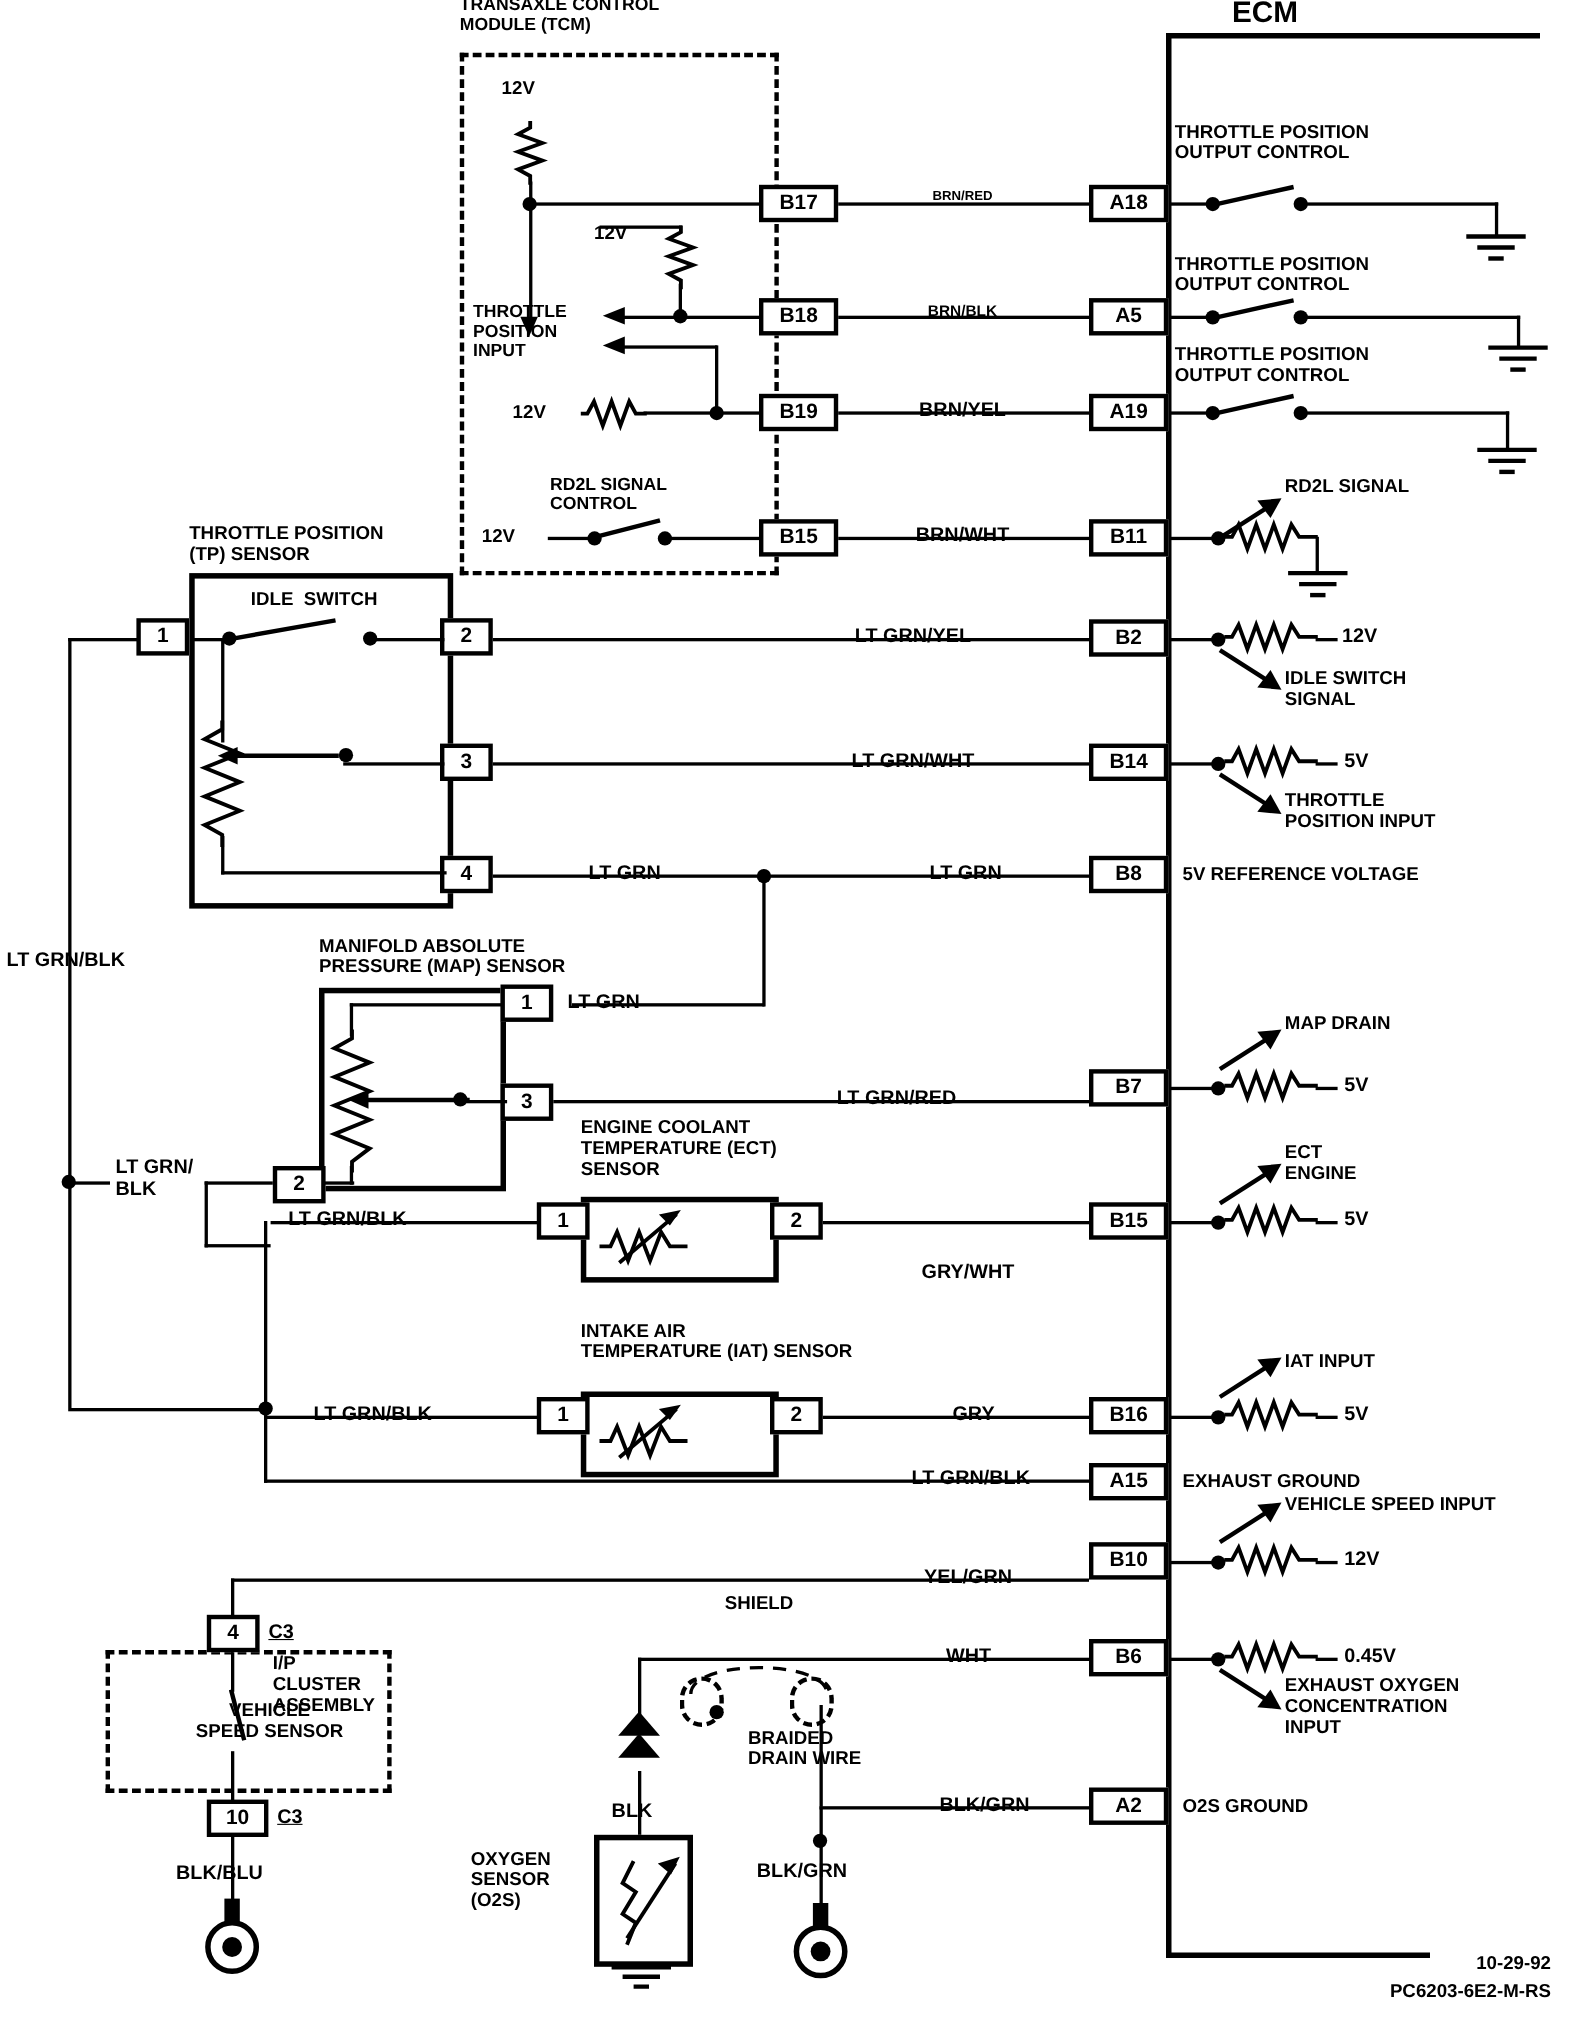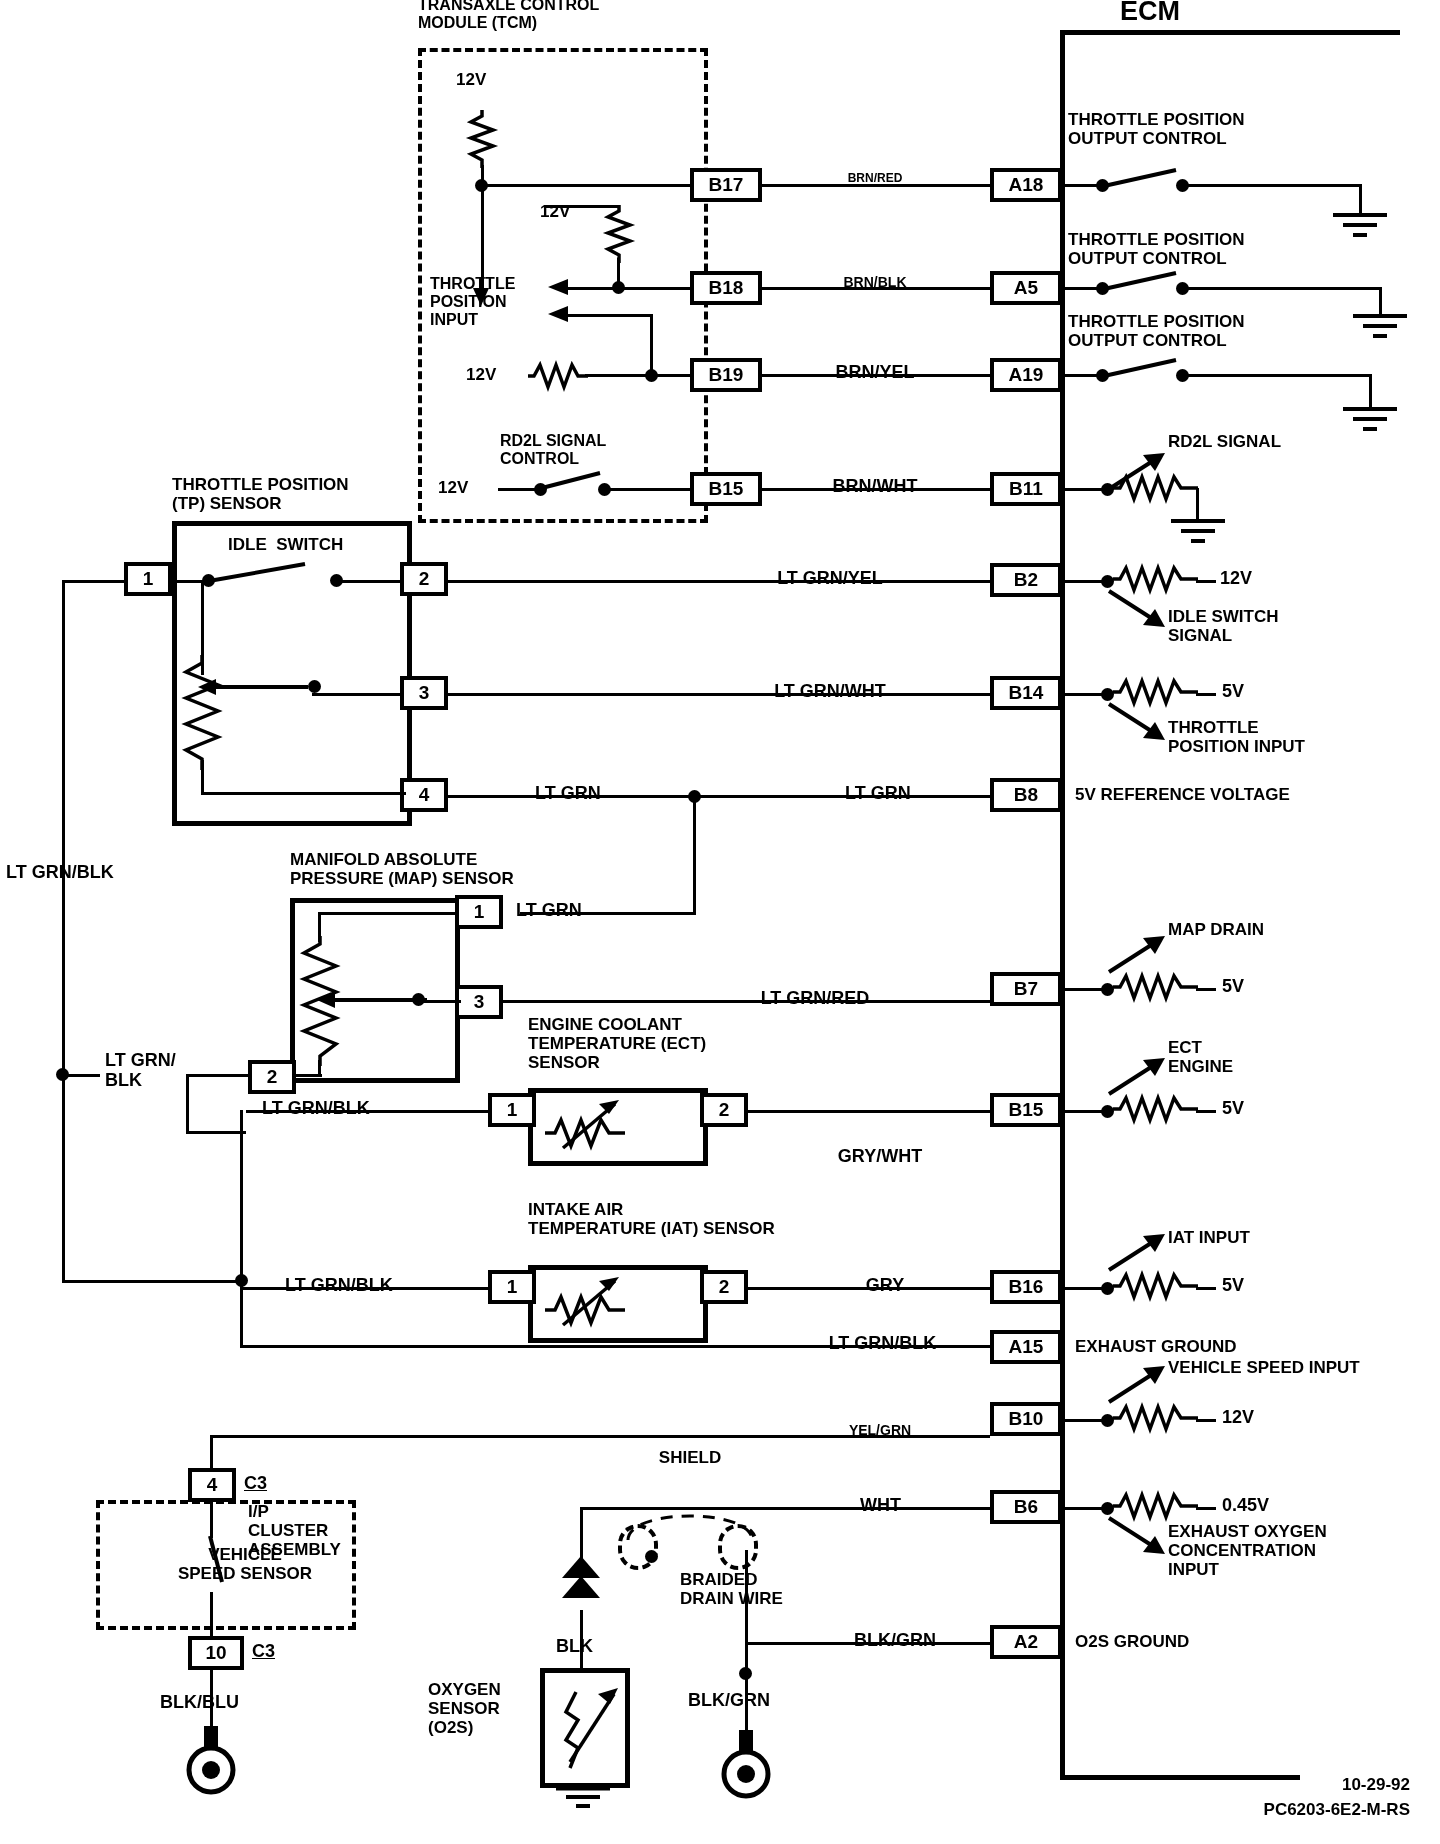--- a/index.html
+++ b/index.html
@@ -406,21 +406,21 @@
   <div class="lbl c" style="left:170px;top:1545px;width:150px;font-size:17px;">VEHICLE
 SPEED SENSOR</div>
 
   <div class="pin" style="left:188px;top:1468px;width:48px;height:34px;font-size:19px;">4</div>
   <div class="pin" style="left:188px;top:1636px;width:56px;height:34px;font-size:19px;">10</div>
   <div class="lbl" style="left:244px;top:1473px;font-size:18px;text-decoration:underline;">C3</div>
   <div class="lbl" style="left:252px;top:1641px;font-size:18px;text-decoration:underline;">C3</div>
 
   <div class="wire v" style="left:210px;top:1435px;height:35px;"></div>
   <div class="wire h" style="left:210px;top:1435px;width:780px;"></div>
-  <div class="lbl c" style="left:790px;top:1423px;width:180px;font-size:14px;">YEL/GRN</div>
+  <div class="lbl c" style="left:790px;top:1423px;width:180px;font-size:18px;">YEL/GRN</div>
 
   <div class="wire v" style="left:210px;top:1502px;height:36px;"></div>
   <svg style="left:196px;top:1532px;width:40px;height:70px;">
     <line x1="14" y1="4" x2="26" y2="50" stroke="#000" stroke-width="4"></line>
   </svg>
   <div class="wire v" style="left:210px;top:1592px;height:46px;"></div>
   <div class="wire v" style="left:210px;top:1670px;height:58px;"></div>
   <div class="lbl" style="left:160px;top:1692px;font-size:18px;">BLK/BLU</div>
   <svg style="left:178px;top:1726px;width:68px;height:70px;">
     <rect x="26" y="0" width="14" height="22" fill="#000"></rect>

